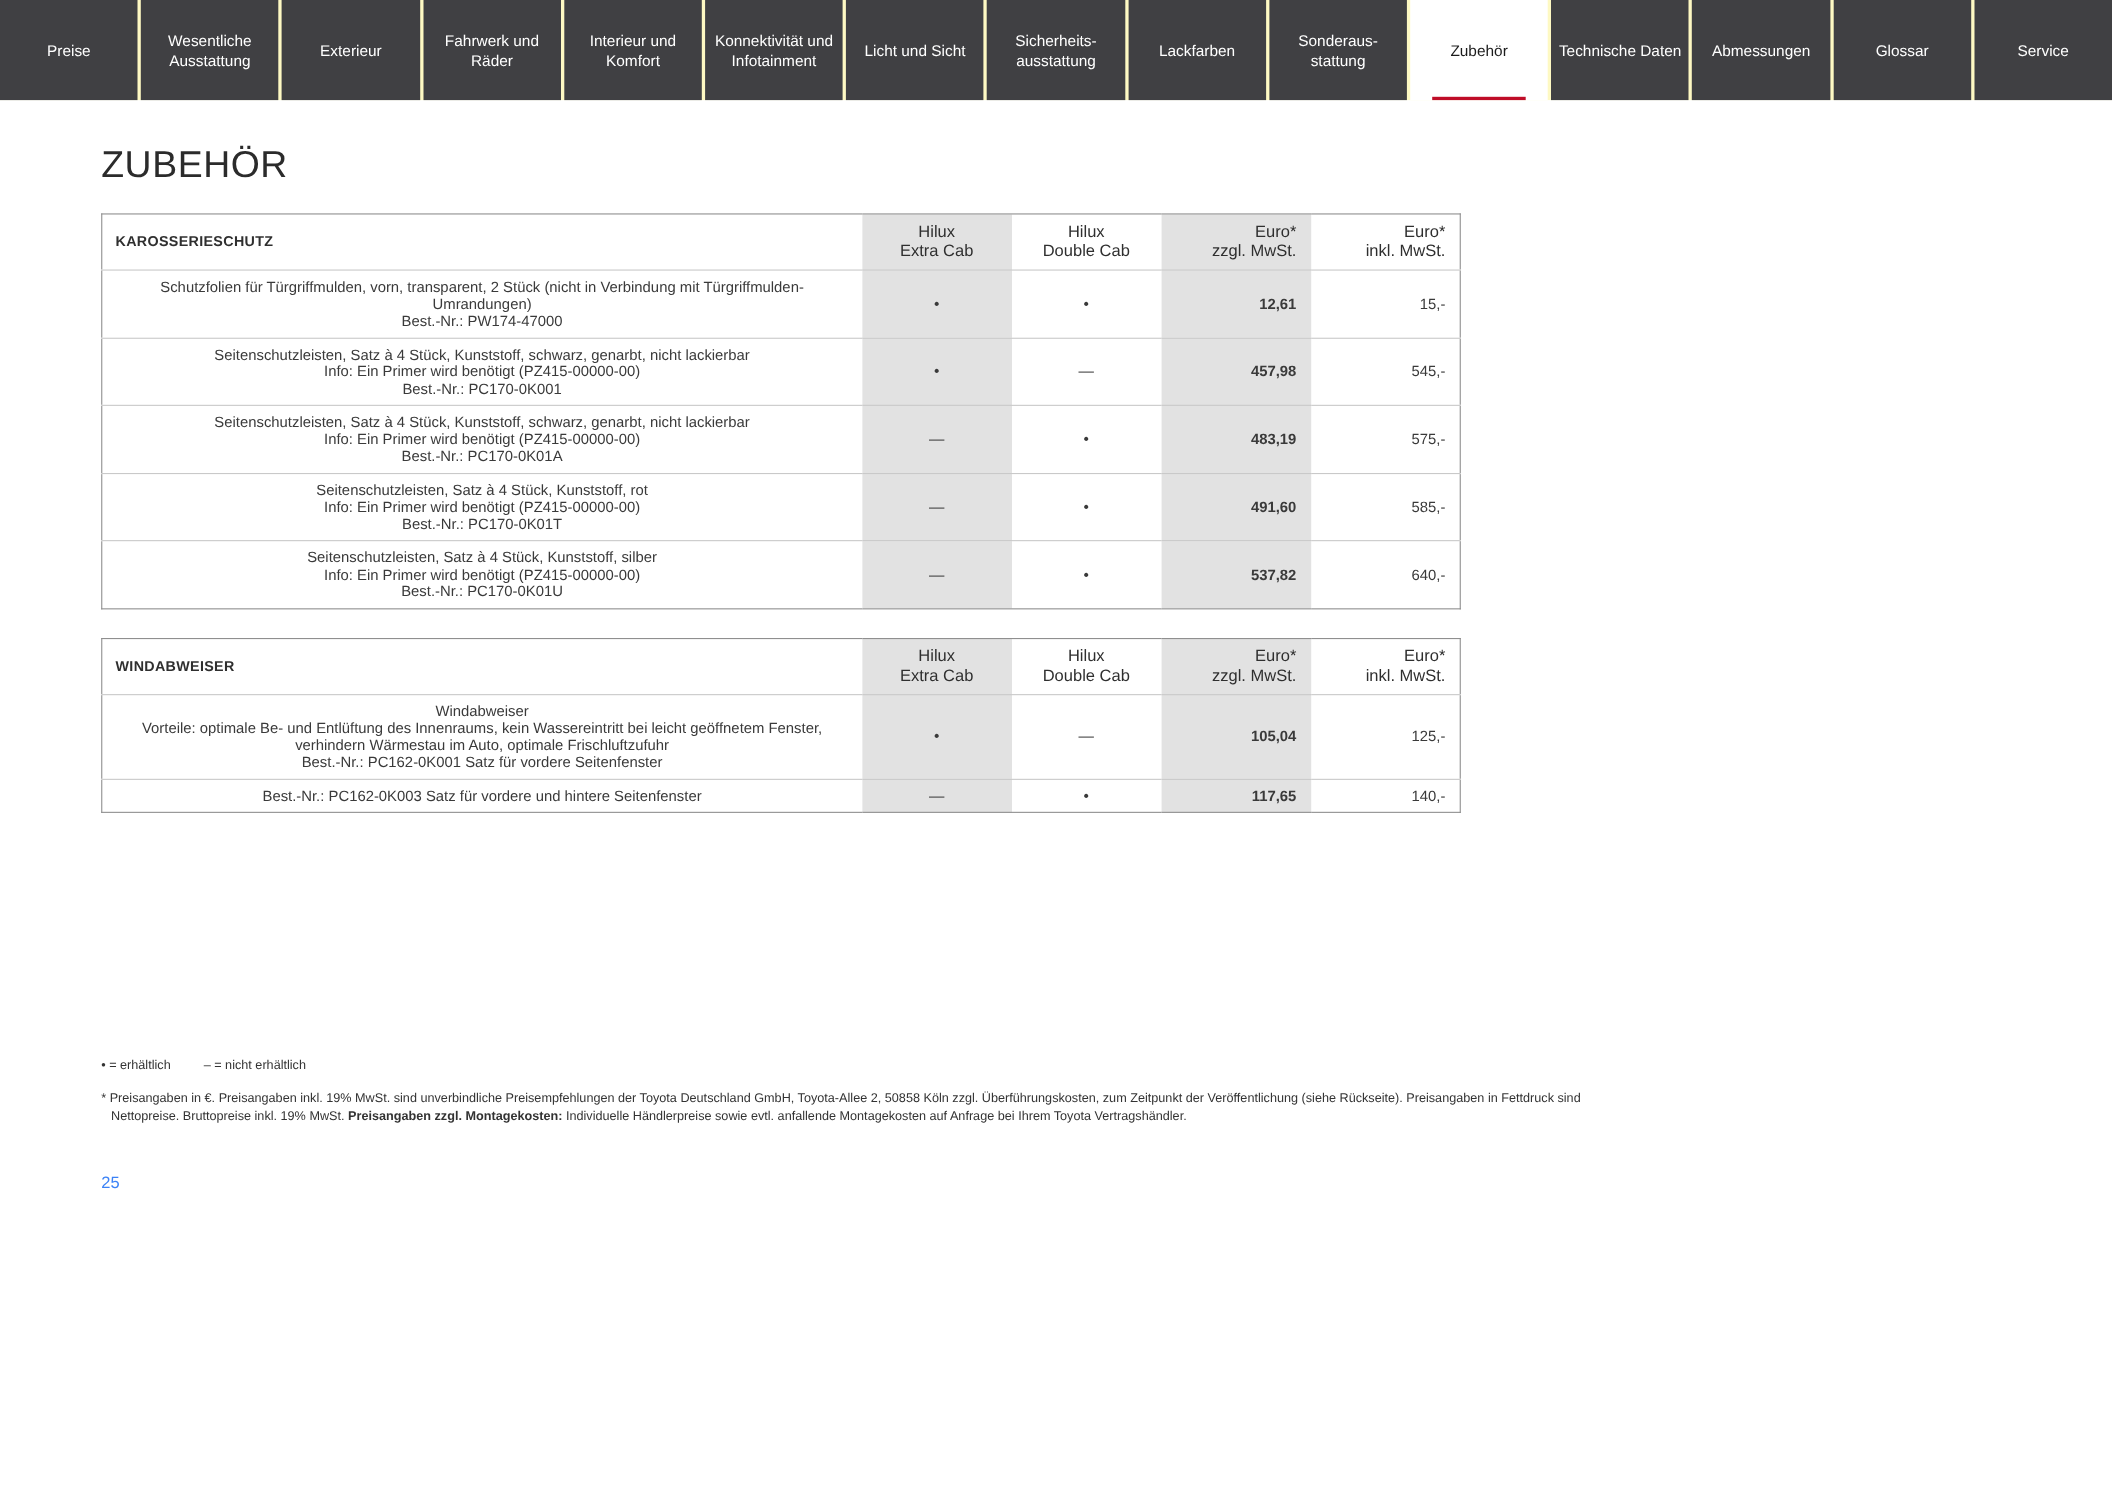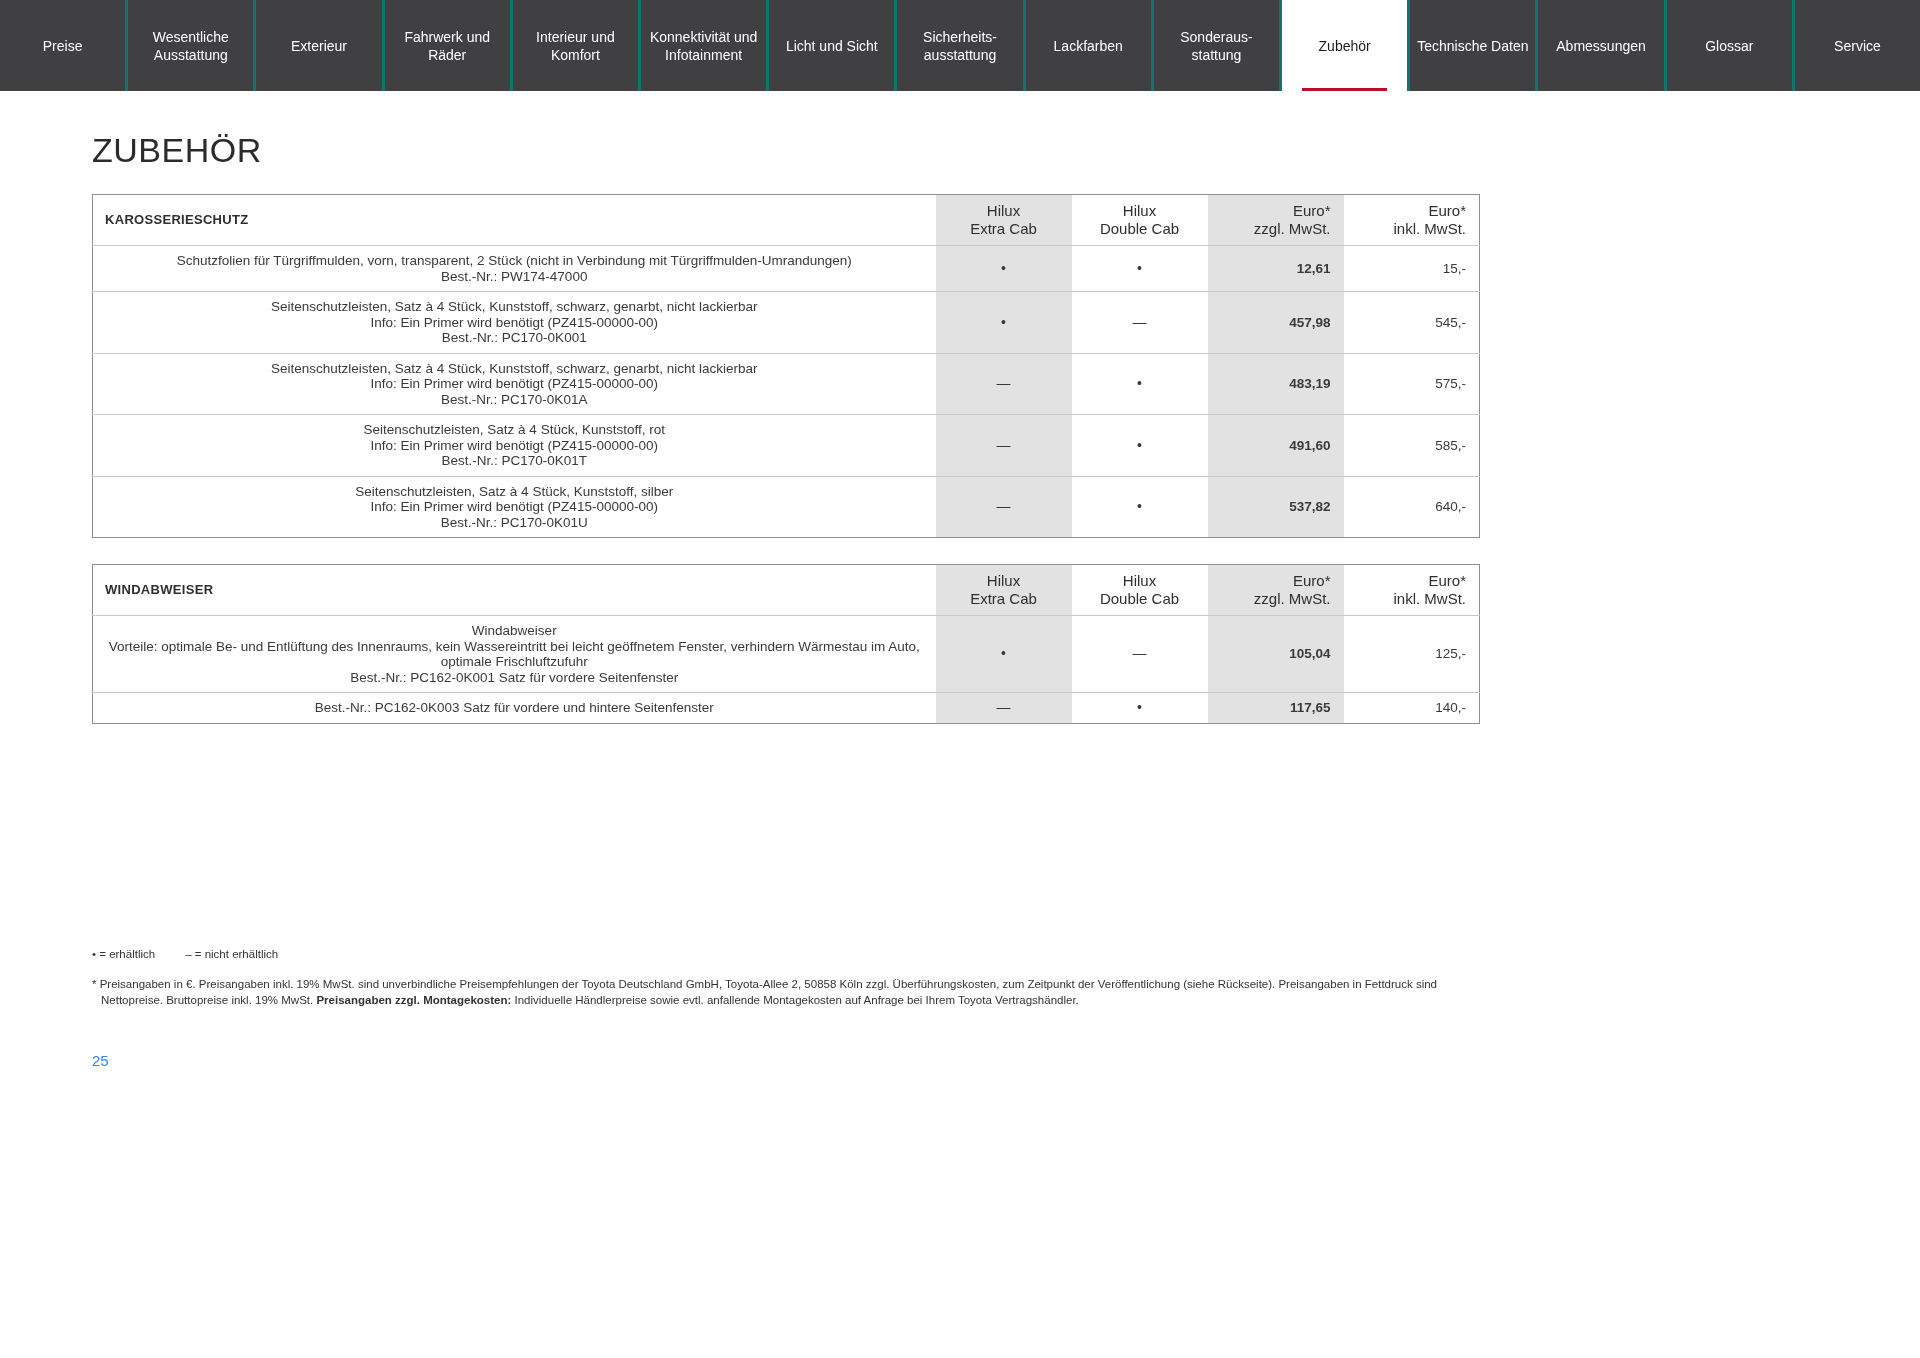--- a/index.html
+++ b/index.html
@@ -13,21 +13,21 @@
   }
   :root{
     --accent:#bf0d28;
     --tab-bg:#404043;
     --shade:#e2e2e2;
   }
 
   
   #top-nav{
     display:flex; gap:3px;
-    height:91px; background:#0f766e;
+    height:91px; background:#fef9c3;
   }
   .tab{
     flex:1 1 0;
     background:var(--tab-bg);
     color:#fff;
     display:flex; align-items:center; justify-content:center;
     text-align:center;
     font-size:14px; line-height:18px;
     padding:4px 5px;
     position:relative;
@@ -42,21 +42,21 @@
 
   
   main{ padding:0 92px; }
   h1{
     font-size:34px; font-weight:400; color:#2b2b2b;
     letter-spacing:.5px;
     margin:40px 0 24px;
   }
 
   .price-table{
-    width:1388px;
+    width:1236px;
     border-collapse:collapse;
     table-layout:fixed;
     border:1px solid #8f8f8f;
     margin-bottom:26px;
     font-size:13.5px;
     line-height:15.5px;
     color:#3a3a3a;
   }
   .price-table col.c-desc{ width:auto; }
   .price-table col.c-val{ width:136px; }

